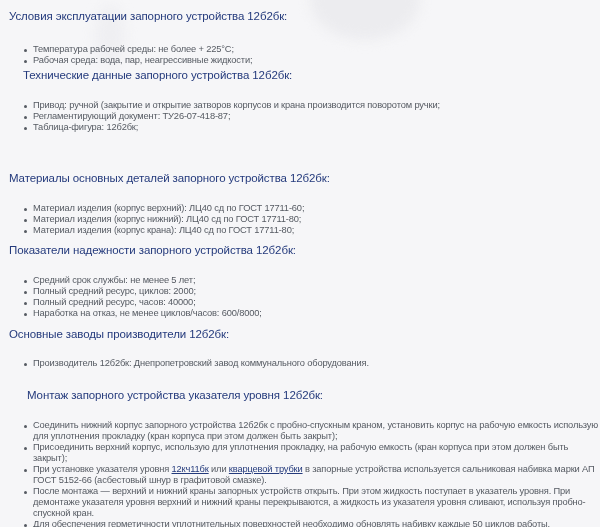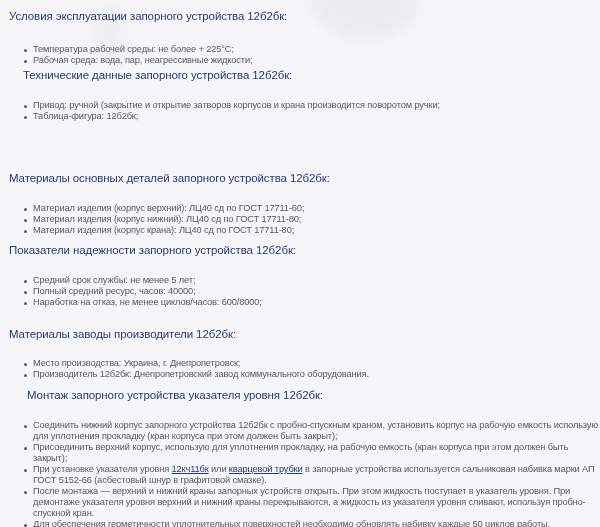--- a/index.html
+++ b/index.html
@@ -87,40 +87,41 @@
 
   <h3 id="sec0" class="section-title">Условия эксплуатации запорного устройства 12б2бк:</h3>
   <ul id="list0" class="items">
     <li>Температура рабочей среды: не более + 225°С;</li>
     <li>Рабочая среда: вода, пар, неагрессивные жидкости;</li>
   </ul>
 
   <h3 id="sec1" class="section-title">Технические данные запорного устройства 12б2бк:</h3>
   <ul id="list1" class="items">
     <li>Привод: ручной (закрытие и открытие затворов корпусов и крана производится поворотом ручки;</li>
+    <li>Регламентирующий документ: ТУ26-07-418-87;</li>
     <li>Таблица-фигура: 12б2бк;</li>
   </ul>
 
   <h3 id="sec2" class="section-title">Материалы основных деталей запорного устройства 12б2бк:</h3>
   <ul id="list2" class="items">
     <li>Материал изделия (корпус верхний): ЛЦ40 сд по ГОСТ 17711-60;</li>
     <li>Материал изделия (корпус нижний): ЛЦ40 сд по ГОСТ 17711-80;</li>
     <li>Материал изделия (корпус крана): ЛЦ40 сд по ГОСТ 17711-80;</li>
   </ul>
 
   <h3 id="sec3" class="section-title">Показатели надежности запорного устройства 12б2бк:</h3>
   <ul id="list3" class="items">
     <li>Средний срок службы: не менее 5 лет;</li>
+    <li>Полный средний ресурс, циклов: 2000;</li>
     <li>Полный средний ресурс, часов: 40000;</li>
     <li>Наработка на отказ, не менее циклов/часов: 600/8000;</li>
   </ul>
 
-  <h3 id="sec4" class="section-title">Материалы заводы производители 12б2бк:</h3>
+  <h3 id="sec4" class="section-title">Основные заводы производители 12б2бк:</h3>
   <ul id="list4" class="items">
-    <li>Место производства: Украина, г. Днепропетровск;</li>
     <li>Производитель 12б2бк: Днепропетровский завод коммунального оборудования.</li>
   </ul>
 
   <h3 id="sec5" class="section-title">Монтаж запорного устройства указателя уровня 12б2бк:</h3>
   <ul id="list5" class="items">
     <li>Соединить нижний корпус запорного устройства 12б2бк с пробно-спускным краном, установить корпус на рабочую емкость использую для уплотнения прокладку (кран корпуса при этом должен быть закрыт);</li>
     <li>Присоединить верхний корпус, использую для уплотнения прокладку, на рабочую емкость (кран корпуса при этом должен быть закрыт);</li>
     <li><span>При установке указателя уровня </span><a href="#" class="inline-link">12кч11бк</a><span> или </span><a href="#" class="inline-link">кварцевой трубки</a><span> в запорные устройства используется сальниковая набивка марки АП ГОСТ 5152-66 (асбестовый шнур в графитовой смазке).</span></li>
     <li> После монтажа — верхний и нижний краны запорных устройств открыть. При этом жидкость поступает в указатель уровня. При демонтаже указателя уровня верхний и нижний краны перекрываются, а жидкость из указателя уровня сливают, используя пробно-спускной кран.</li>
     <li>Для обеспечения герметичности уплотнительных поверхностей необходимо обновлять набивку каждые 50 циклов работы.</li>

